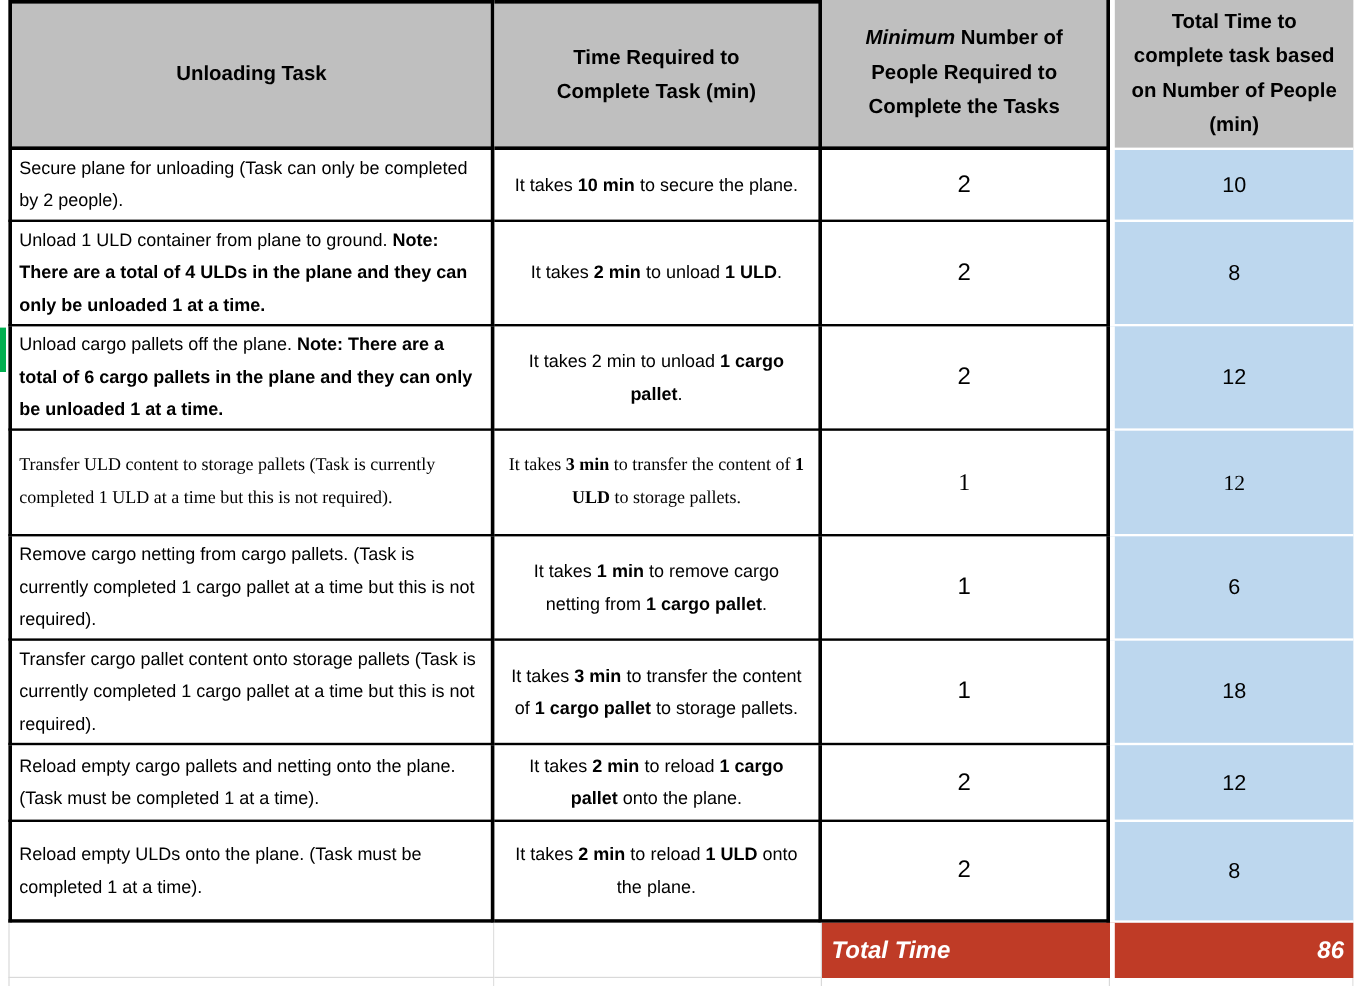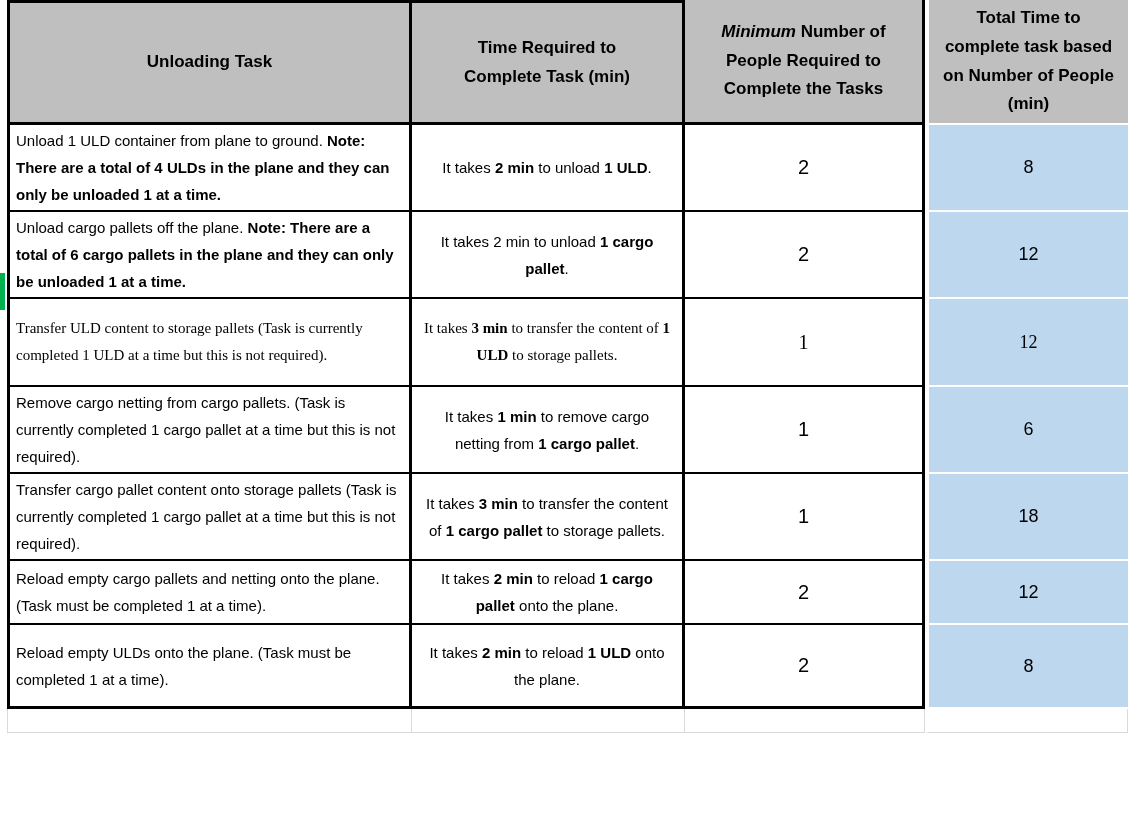--- a/index.html
+++ b/index.html
@@ -73,20 +73,26 @@
     </colgroup>
     <thead>
       <tr id="header-row">
           <th class="h-cell c1"><span class="b">Unloading Task</span></th>
           <th class="h-cell c2"><span class="b">Time Required to Complete Task (min)</span></th>
           <th class="h-cell c3"><span class="b i">Minimum</span><span class="b"> Number of People Required to Complete the Tasks</span></th>
           <th class="h-cell c4"><span class="b">Total Time to complete task based on Number of People (min)</span></th>
         </tr>
     </thead>
     <tbody id="body-rows">
+        <tr style="height: 57px;">
+          <td class="c1 task"><span>Secure plane for unloading (Task can only be completed by 2 people).</span></td>
+          <td class="c2 time"><span>It takes </span><span class="b">10 min</span><span> to secure the plane.</span></td>
+          <td class="c3 people">2</td>
+          <td class="c4 total">10</td>
+        </tr>
         <tr style="height: 82px; border-radius: 23px;">
           <td class="c1 task"><span>Unload 1 ULD container from plane to ground. </span><span class="b">Note: There are a total of 4 ULDs in the plane and they can only be unloaded 1 at a time.</span></td>
           <td class="c2 time"><span>It takes </span><span class="b">2 min</span><span> to unload </span><span class="b">1 ULD</span><span>.</span></td>
           <td class="c3 people">2</td>
           <td class="c4 total">8</td>
         </tr>
         <tr style="height: 80px;">
           <td class="c1 task"><span>Unload cargo pallets off the plane. </span><span class="b">Note: There are a total of 6 cargo pallets in the plane and they can only be unloaded 1 at a time.</span></td>
           <td class="c2 time"><span>It takes 2 min to unload </span><span class="b">1 cargo pallet</span><span>.</span></td>
           <td class="c3 people">2</td>
@@ -117,20 +123,26 @@
           <td class="c4 total">12</td>
         </tr>
         <tr class="last" style="height: 84px;">
           <td class="c1 task"><span>Reload empty ULDs onto the plane. (Task must be completed 1 at a time).</span></td>
           <td class="c2 time"><span>It takes </span><span class="b">2 min</span><span> to reload </span><span class="b">1 ULD</span><span> onto the plane.</span></td>
           <td class="c3 people">2</td>
           <td class="c4 total">8</td>
         </tr>
       </tbody>
     <tfoot>
+      <tr class="total-row">
+        <td class="f-empty first"></td>
+        <td class="f-empty"></td>
+        <td class="f-label">Total Time</td>
+        <td class="f-value">86</td>
+      </tr>
       <tr class="stub-row">
         <td class="stub first"></td>
         <td class="stub"></td>
         <td class="stub"></td>
         <td class="stub c4s"></td>
       </tr>
     </tfoot>
   </table>
 </div>
 

